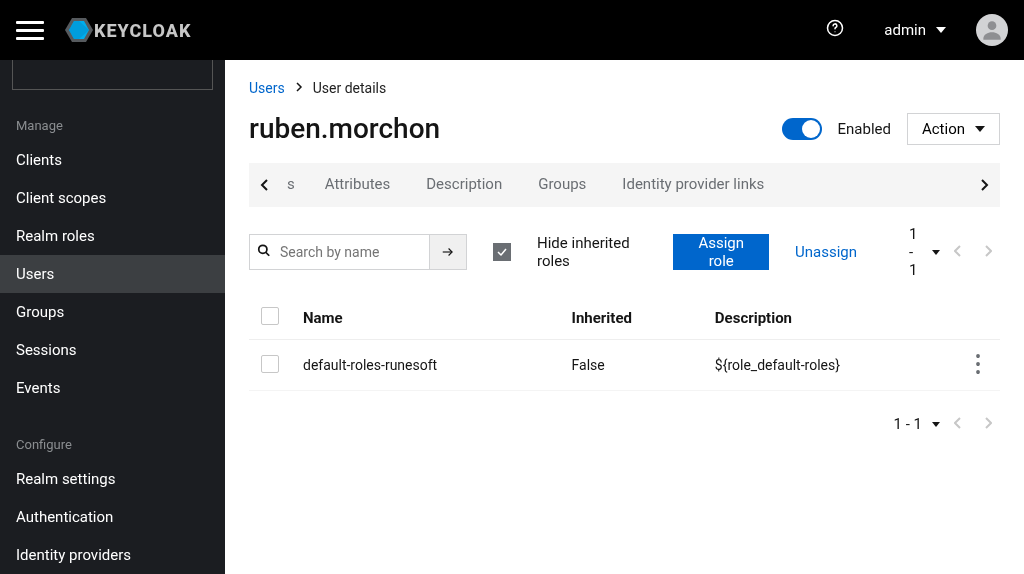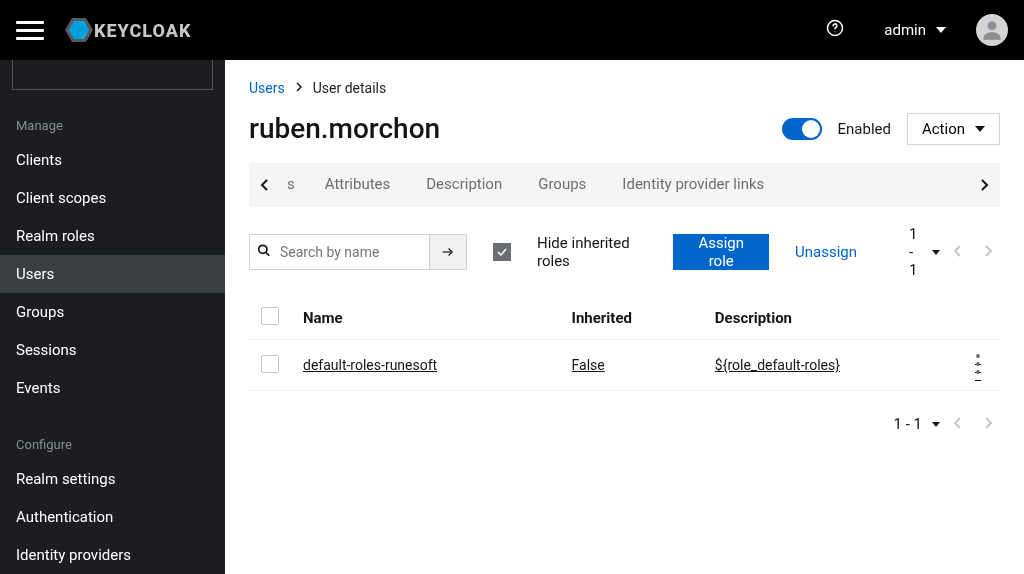--- a/index.html
+++ b/index.html
@@ -64,21 +64,21 @@
   .btn-primary { background:#0066cc; color:#fff; border:none; height:36px; padding:0 16px; font-size:15px; cursor:pointer;}
   .link-btn { color:#0066cc; font-size:15px; cursor:pointer; background:none; border:none;}
   .toolbar-spacer{flex:1;}
   .pager { display:flex; align-items:center; gap:6px; font-size:15px; color:#151515;}
   .pager-nav { color:#c7c7c7; padding:0 8px; cursor:pointer;}
   .pager-nav.last{ color:#6a6e73;}
   
   
   .table { width:100%; margin-top: 18px; border-collapse: collapse; }
   .table th { text-align:left; font-size:15px; font-weight:700; color:#151515; padding: 10px 12px; border-bottom:1px solid #eee;}
-  .table td { font-size:14px; color:#151515; padding: 12px 12px; border-bottom:1px solid #f4f4f4;text-decoration:underline;}
+  .table td { font-size:14px; color:#151515; padding: 12px 12px; border-bottom:1px solid #f4f4f4;}
   .chk { width:18px; height:18px; border:1px solid #c7c7c7; border-radius:2px; background:#fff; cursor:pointer; display:inline-block;}
   .kebab { width:20px; text-align:center; cursor:pointer; color:#6a6e73; font-size:18px; line-height:6px;}
   .kebab span{display:block; margin:2px 0;}
 
   .footer-pager { display:flex; justify-content:flex-end; margin-top: 24px; }
 
   .caret-sm { width:0; height:0; border-left:4px solid transparent; border-right:4px solid transparent; border-top:5px solid #151515; display:inline-block; margin-left:4px;}
 </style>
 </head>
 <body>

